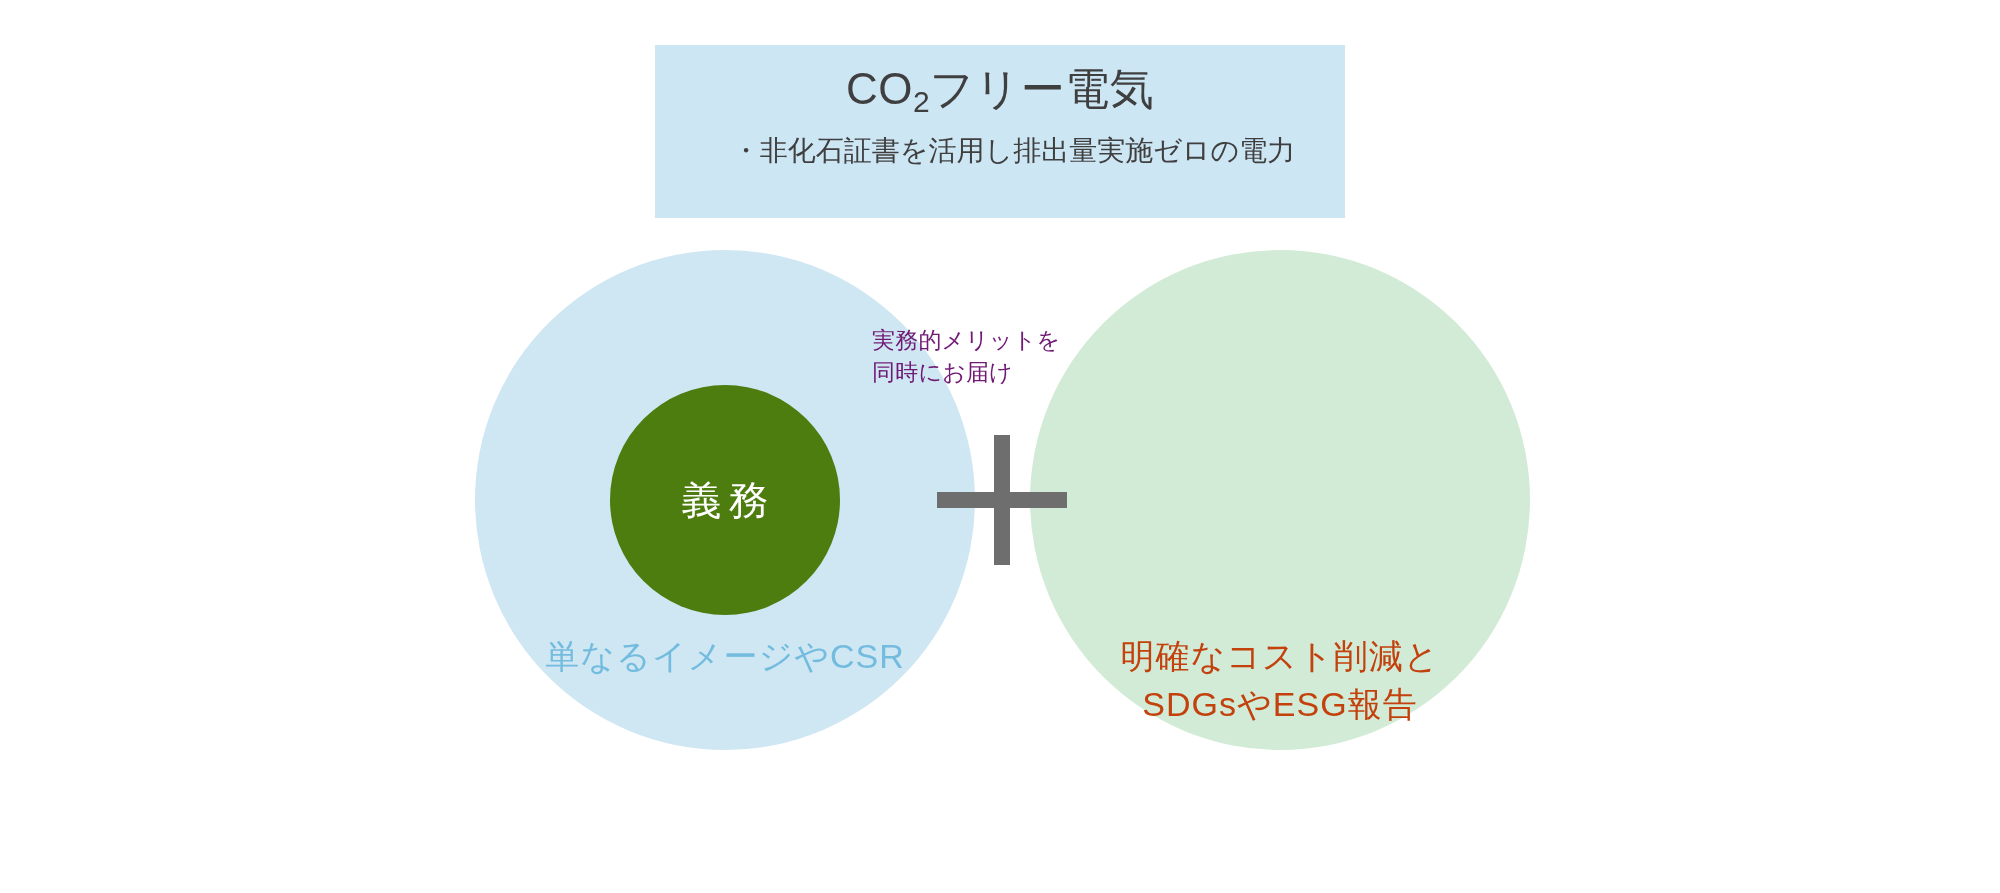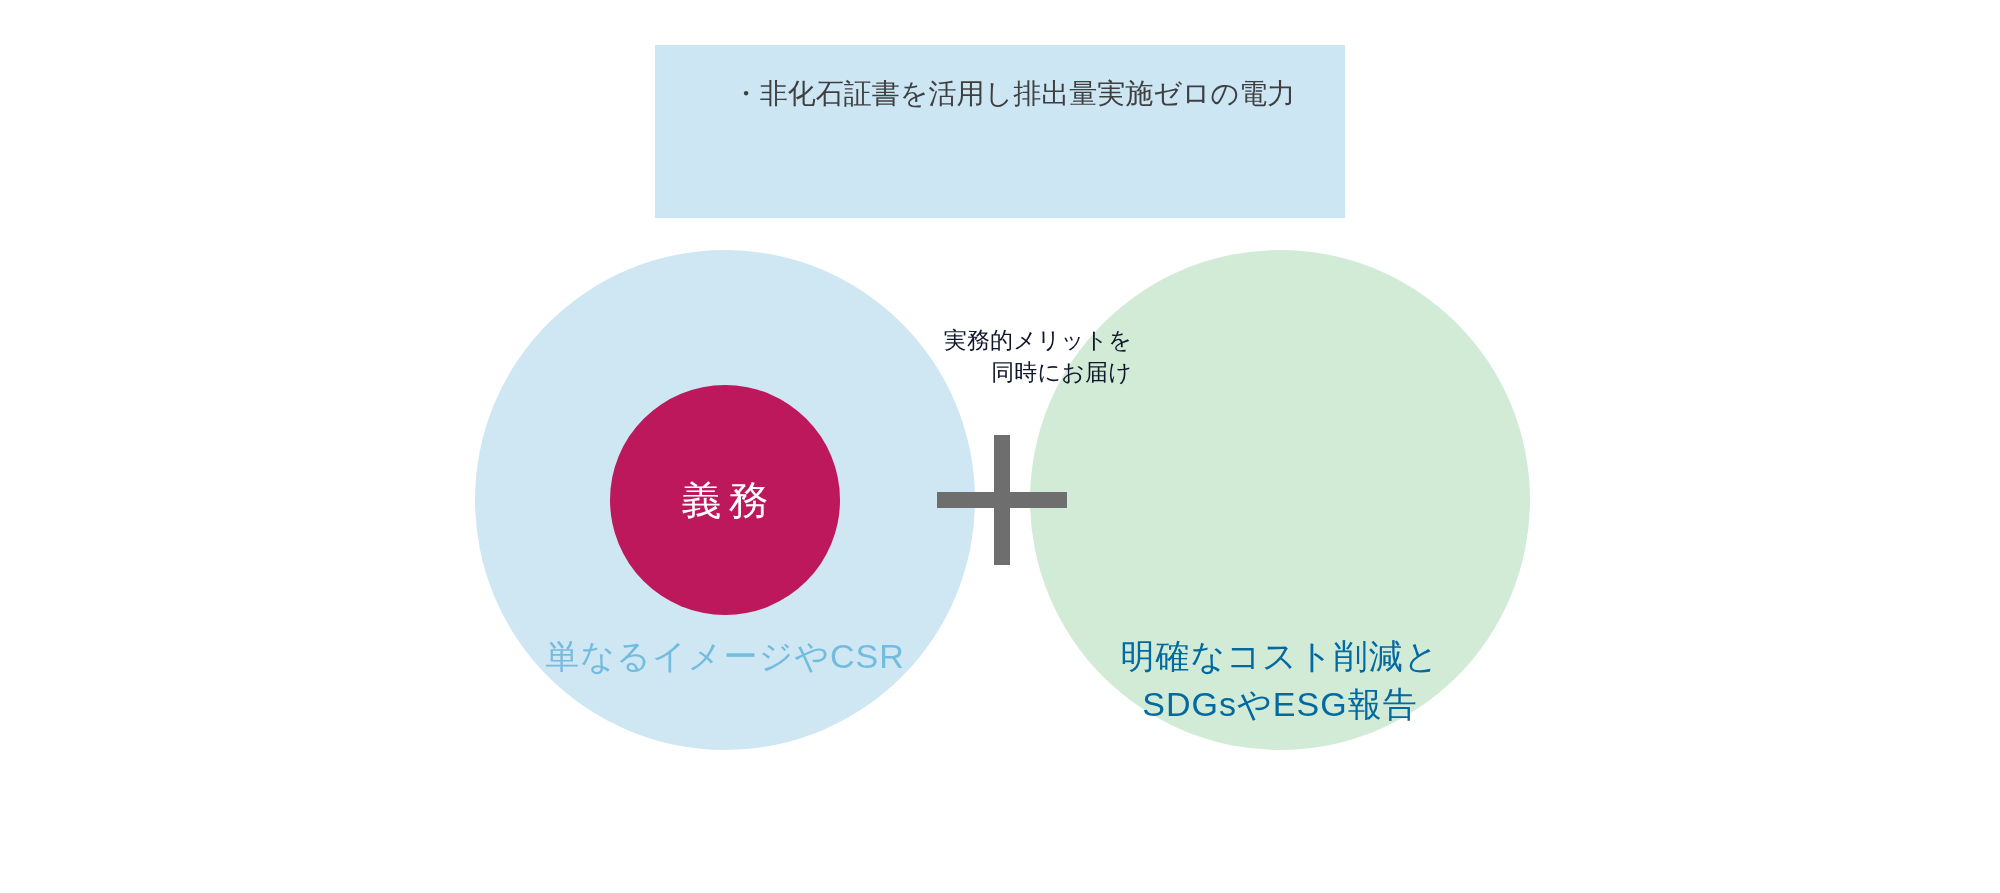--- a/index.html
+++ b/index.html
@@ -83,21 +83,21 @@
   .inner-circle {
     position: absolute;
     width: 230px;
     height: 230px;
     border-radius: 50%;
     top: 385px;
     display: flex;
     align-items: center;
     justify-content: center;
   }
-  .inner-left  { left: 610px;  background: #be185d; text-align: center; }
+  .inner-left  { left: 610px;  background: #4d7c0f; text-align: center; }
   .inner-right { left: 1165px; background: #74c080; }
 
   .inner-label {
     color: #ffffff;
     font-size: 40px;
     letter-spacing: 7px;
     text-indent: 7px;
     white-space: nowrap;
     line-height: 1;
   }
@@ -113,21 +113,21 @@
     white-space: pre-line;
   }
   .caption-left {
     left: 445px;
     top: 632px;
     color: #74bcdf;
   }
   .caption-right {
     left: 1000px;
     top: 632px;
-    color: #0369a1;
+    color: #c2410c;
   }
 
   
   .plus-wrap {
     position: absolute;
     left: 937px;
     top: 435px;
     width: 130px;
     height: 130px;
   }
@@ -147,34 +147,35 @@
     width: 130px;
     height: 16px;
   }
 
   
   .center-note {
     position: absolute;
     left: 872px;
     top: 325px;
     width: 260px;
-    text-align: right;
+    text-align: left;
     font-size: 23px;
     line-height: 1.38;
-    color: #0f172a;
+    color: #701a75;
     white-space: pre-line;
     letter-spacing: 0.2px;
   }
 </style>
 </head>
 <body>
 
 <div id="canvas">
 
   <div class="header-box">
+    <div class="header-title"><span>CO</span><span class="sub">2</span><span>フリー電気</span></div>
     <div class="header-bullet">・非化石証書を活用し排出量実施ゼロの電力</div>
   </div>
 
   <div class="circle-group">
 
     <div class="outer-circle outer-left"></div>
 
     <div class="outer-circle outer-right"></div>
 
     <div class="caption caption-left">単なるイメージやCSR</div>

